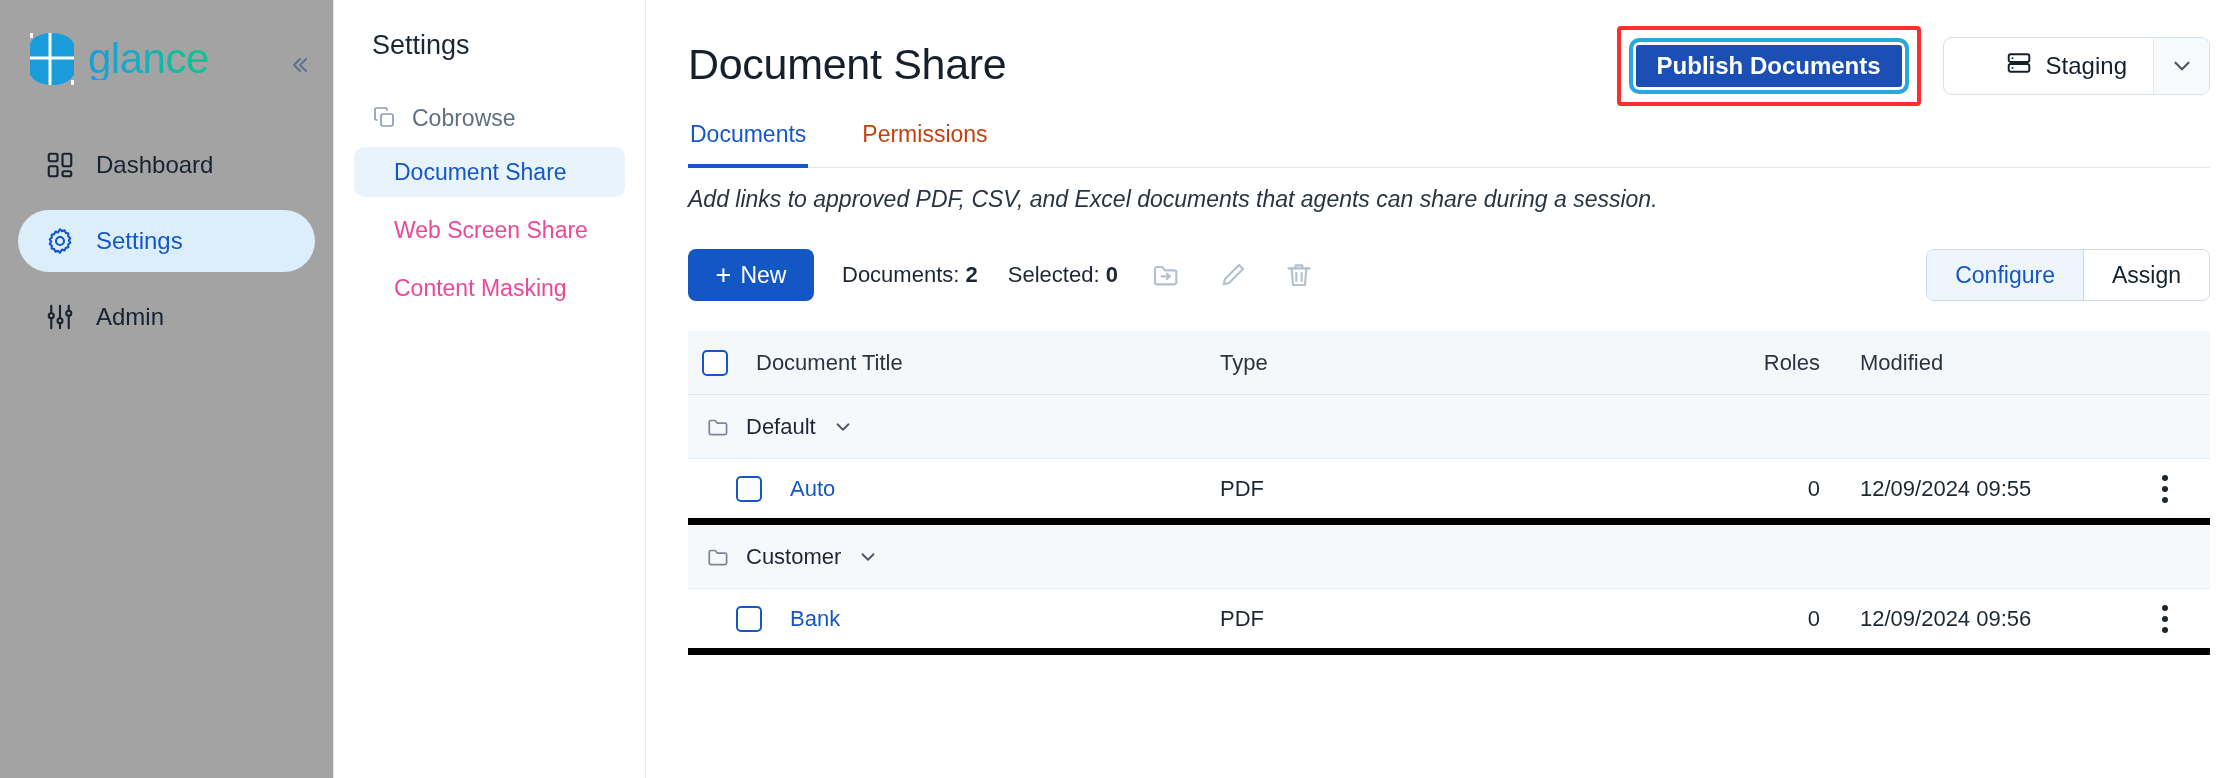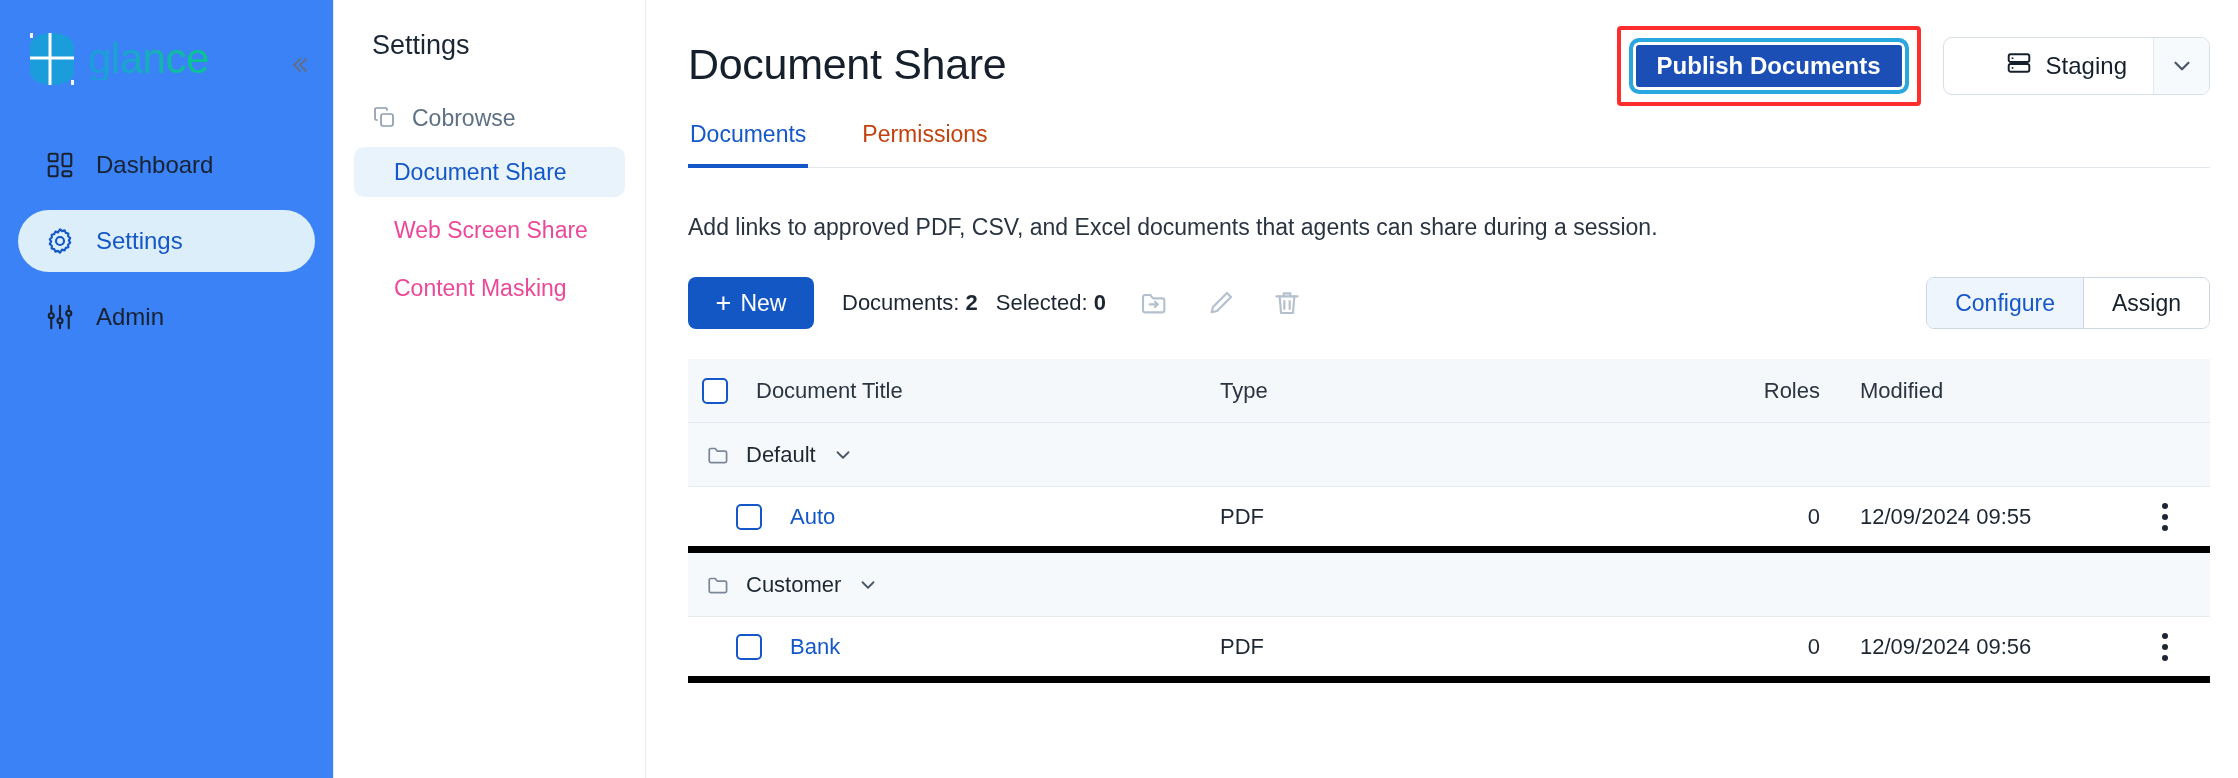--- a/index.html
+++ b/index.html
@@ -14,21 +14,21 @@
     display: flex;
     width: 2238px;
     height: 778px;
     position: relative;
   }
 
   
   .rail {
     width: 334px;
     flex: 0 0 334px;
-    background: #3b82f6;
+    background: #a3a3a3;
     border-right: 1px solid #e2e8ef;
     padding-top: 22px;
     position: relative;
   }
   .logo-row {
     display: flex;
     align-items: center;
     padding-left: 30px;
     height: 74px;
   }
@@ -144,21 +144,22 @@
     padding: 4px 2px 16px 2px;
     cursor: pointer;
     border-bottom: 4px solid transparent;
     margin-bottom: -1px;
   }
   .tab.active { color: #1457c8; border-bottom-color: #1457c8; }
 
   .subtitle {
     font-size: 23px;
     color: #2a3441;
-    margin-top: 46px;
+    margin-top: 18px;
+    font-style: italic;
   }
 
   
   .toolbar {
     display: flex;
     align-items: center;
     margin-top: 36px;
     position: relative;
   }
   .btn-new {
@@ -175,21 +176,21 @@
     gap: 9px;
     cursor: pointer;
     padding: 0 18px;
   }
   .btn-new .plus { font-size: 27px; line-height: 1; font-weight: 400; }
   .counts {
     margin-left: 28px;
     font-size: 22px;
     color: #1d2733;
     display: flex;
-    gap: 18px;
+    gap: 30px;
     white-space: nowrap;
   }
   .counts b { font-weight: 700; }
   .tool-icons { display: flex; gap: 32px; margin-left: 32px; }
   .tool-icons .ti {
     width: 34px; height: 34px;
     color: #b5c0ce;
     cursor: pointer;
     display: flex; align-items: center; justify-content: center;
   }

